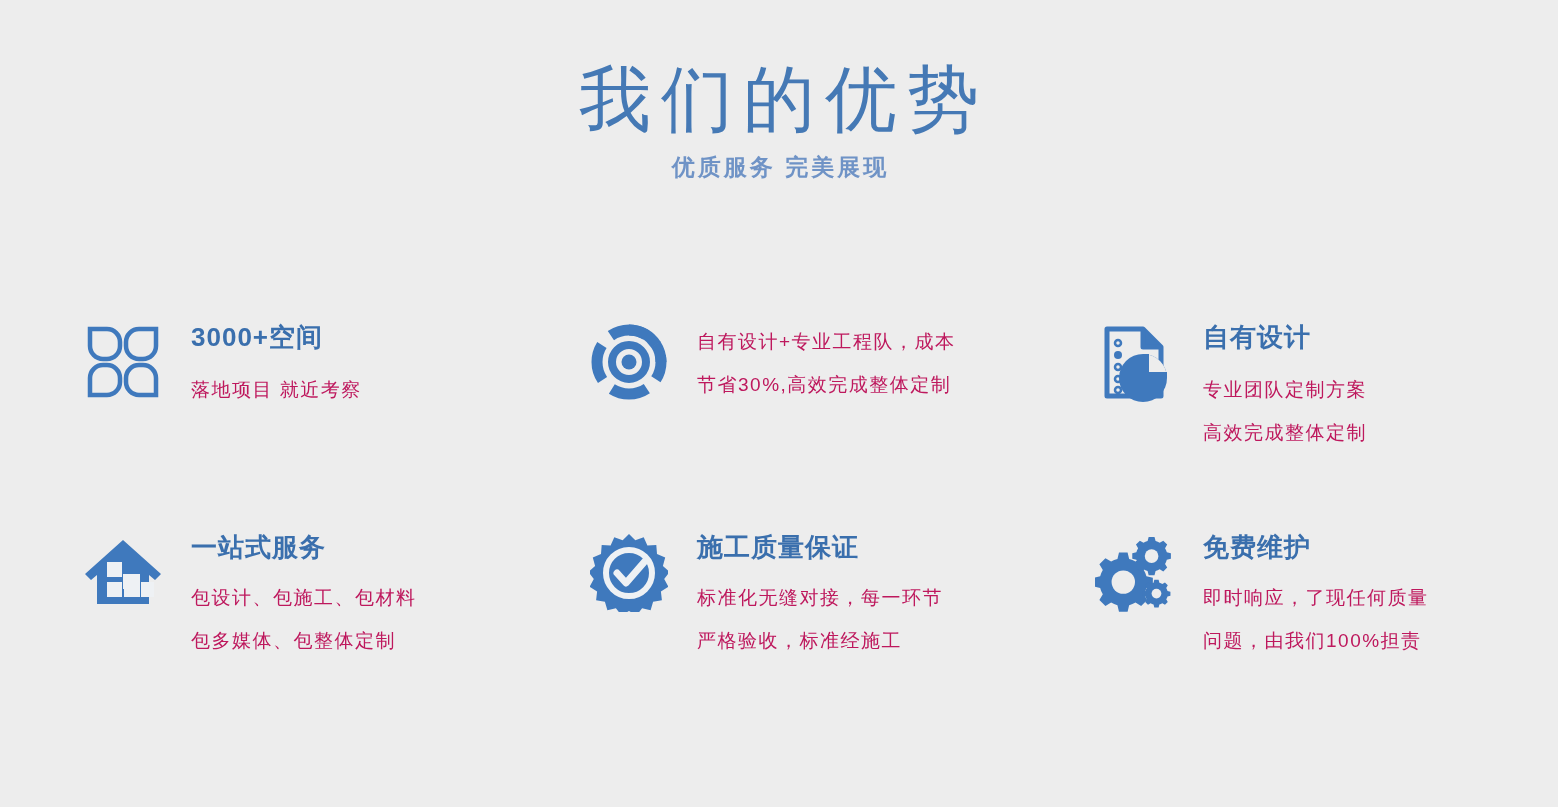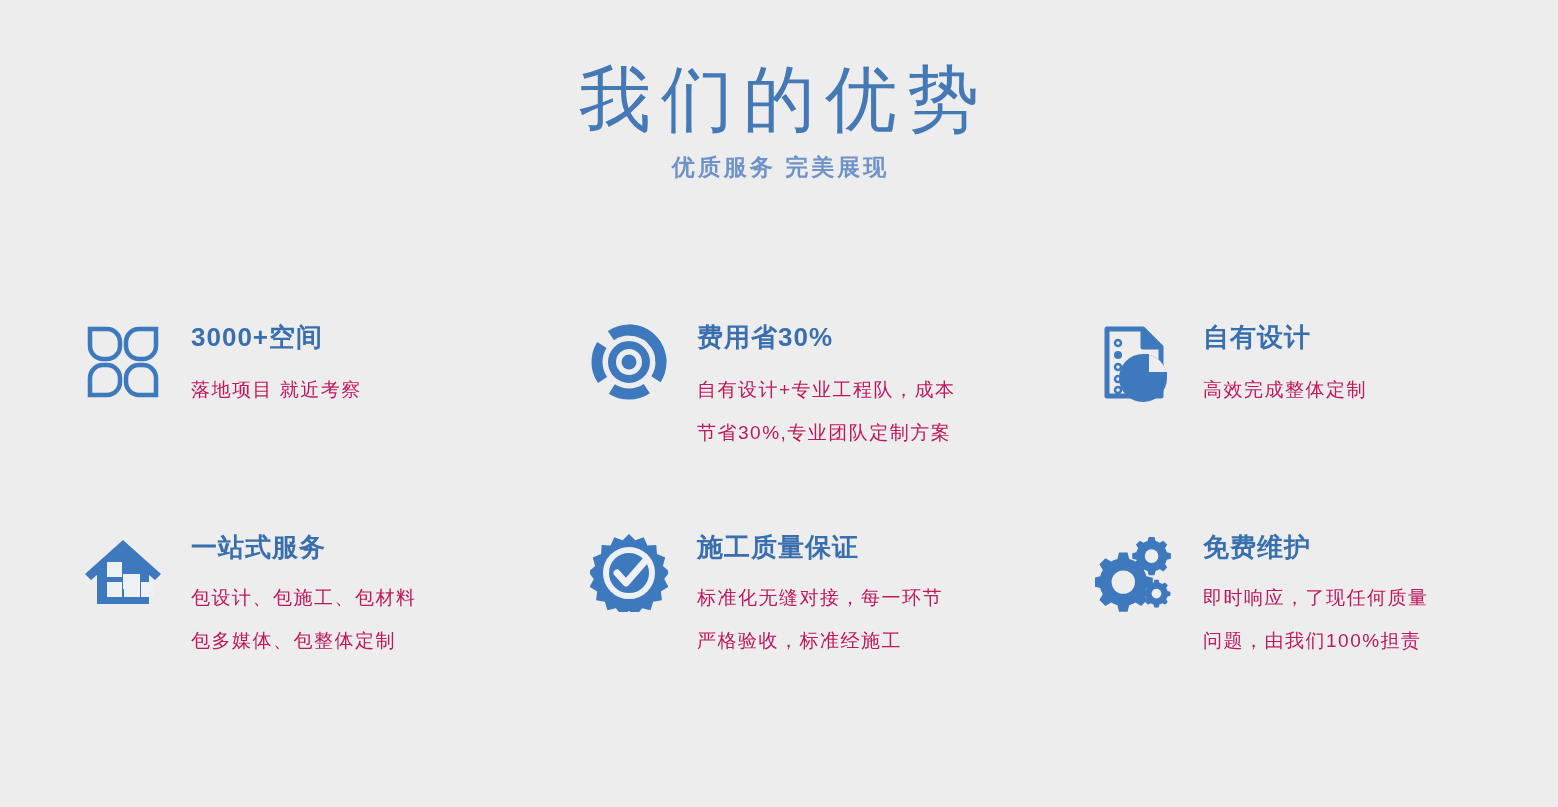--- a/index.html
+++ b/index.html
@@ -135,23 +135,22 @@
         <svg width="76" height="76" viewBox="0 0 76 76" aria-hidden="true">
           <g fill="none" stroke="#3f79bd">
             <path d="M38 6 A32 32 0 0 1 70 38" stroke-width="11" stroke-dasharray="38 12" stroke-dashoffset="6"></path>
             <circle cx="38" cy="38" r="32" stroke-width="11" stroke-dasharray="37 13" stroke-dashoffset="18.5" transform="rotate(-90 38 38)"></circle>
             <circle cx="38" cy="38" r="17" stroke-width="8"></circle>
           </g>
           <circle cx="38" cy="38" r="7.5" fill="#3f79bd"></circle>
         </svg>
       </div>
       <div class="feature-body">
-        <div class="feature-title">费用省30%</div>
         <div class="feature-desc-line">自有设计+专业工程队，成本</div>
-        <div class="feature-desc-line">节省30%,专业团队定制方案</div>
+        <div class="feature-desc-line">节省30%,高效完成整体定制</div>
       </div>
     </div>
 
     <div class="feature row1">
       <div class="feature-icon">
         <svg width="76" height="82" viewBox="0 0 76 82" aria-hidden="true">
           <path d="M10 5 L46 5 L64 23 L64 72 L10 72 Z" fill="none" stroke="#3f79bd" stroke-width="5" stroke-linejoin="round"></path>
           <path d="M46 5 L46 23 L64 23" fill="#3f79bd" stroke="#3f79bd" stroke-width="5" stroke-linejoin="round"></path>
           <g fill="none" stroke="#3f79bd" stroke-width="2.5">
             <circle cx="21" cy="19" r="3"></circle>
@@ -160,20 +159,21 @@
             <circle cx="21" cy="66" r="3"></circle>
           </g>
           <circle cx="21" cy="31" r="4" fill="#3f79bd"></circle>
           <circle cx="46" cy="54" r="24" fill="#3f79bd"></circle>
           <path d="M46 54 L46 30 A24 24 0 0 1 70 54 Z" fill="#ededed"></path>
           <path d="M46 54 L70 54 L70 48 L52 48 L52 30 L46 30 Z" fill="#3f79bd"></path>
         </svg>
       </div>
       <div class="feature-body">
         <div class="feature-title">自有设计</div>
+        <div class="feature-desc-line">专业团队定制方案</div>
         <div class="feature-desc-line">高效完成整体定制</div>
       </div>
     </div>
 
     <div class="feature row2">
       <div class="feature-icon">
         <svg width="80" height="76" viewBox="0 0 80 76" aria-hidden="true">
           <path d="M40 6 L78 40 L72 46 L66 41 L66 70 L14 70 L14 41 L8 46 L2 40 Z" fill="#3f79bd"></path>
           <g fill="#eef1f4">
             <rect x="24" y="28" width="15" height="15"></rect>

